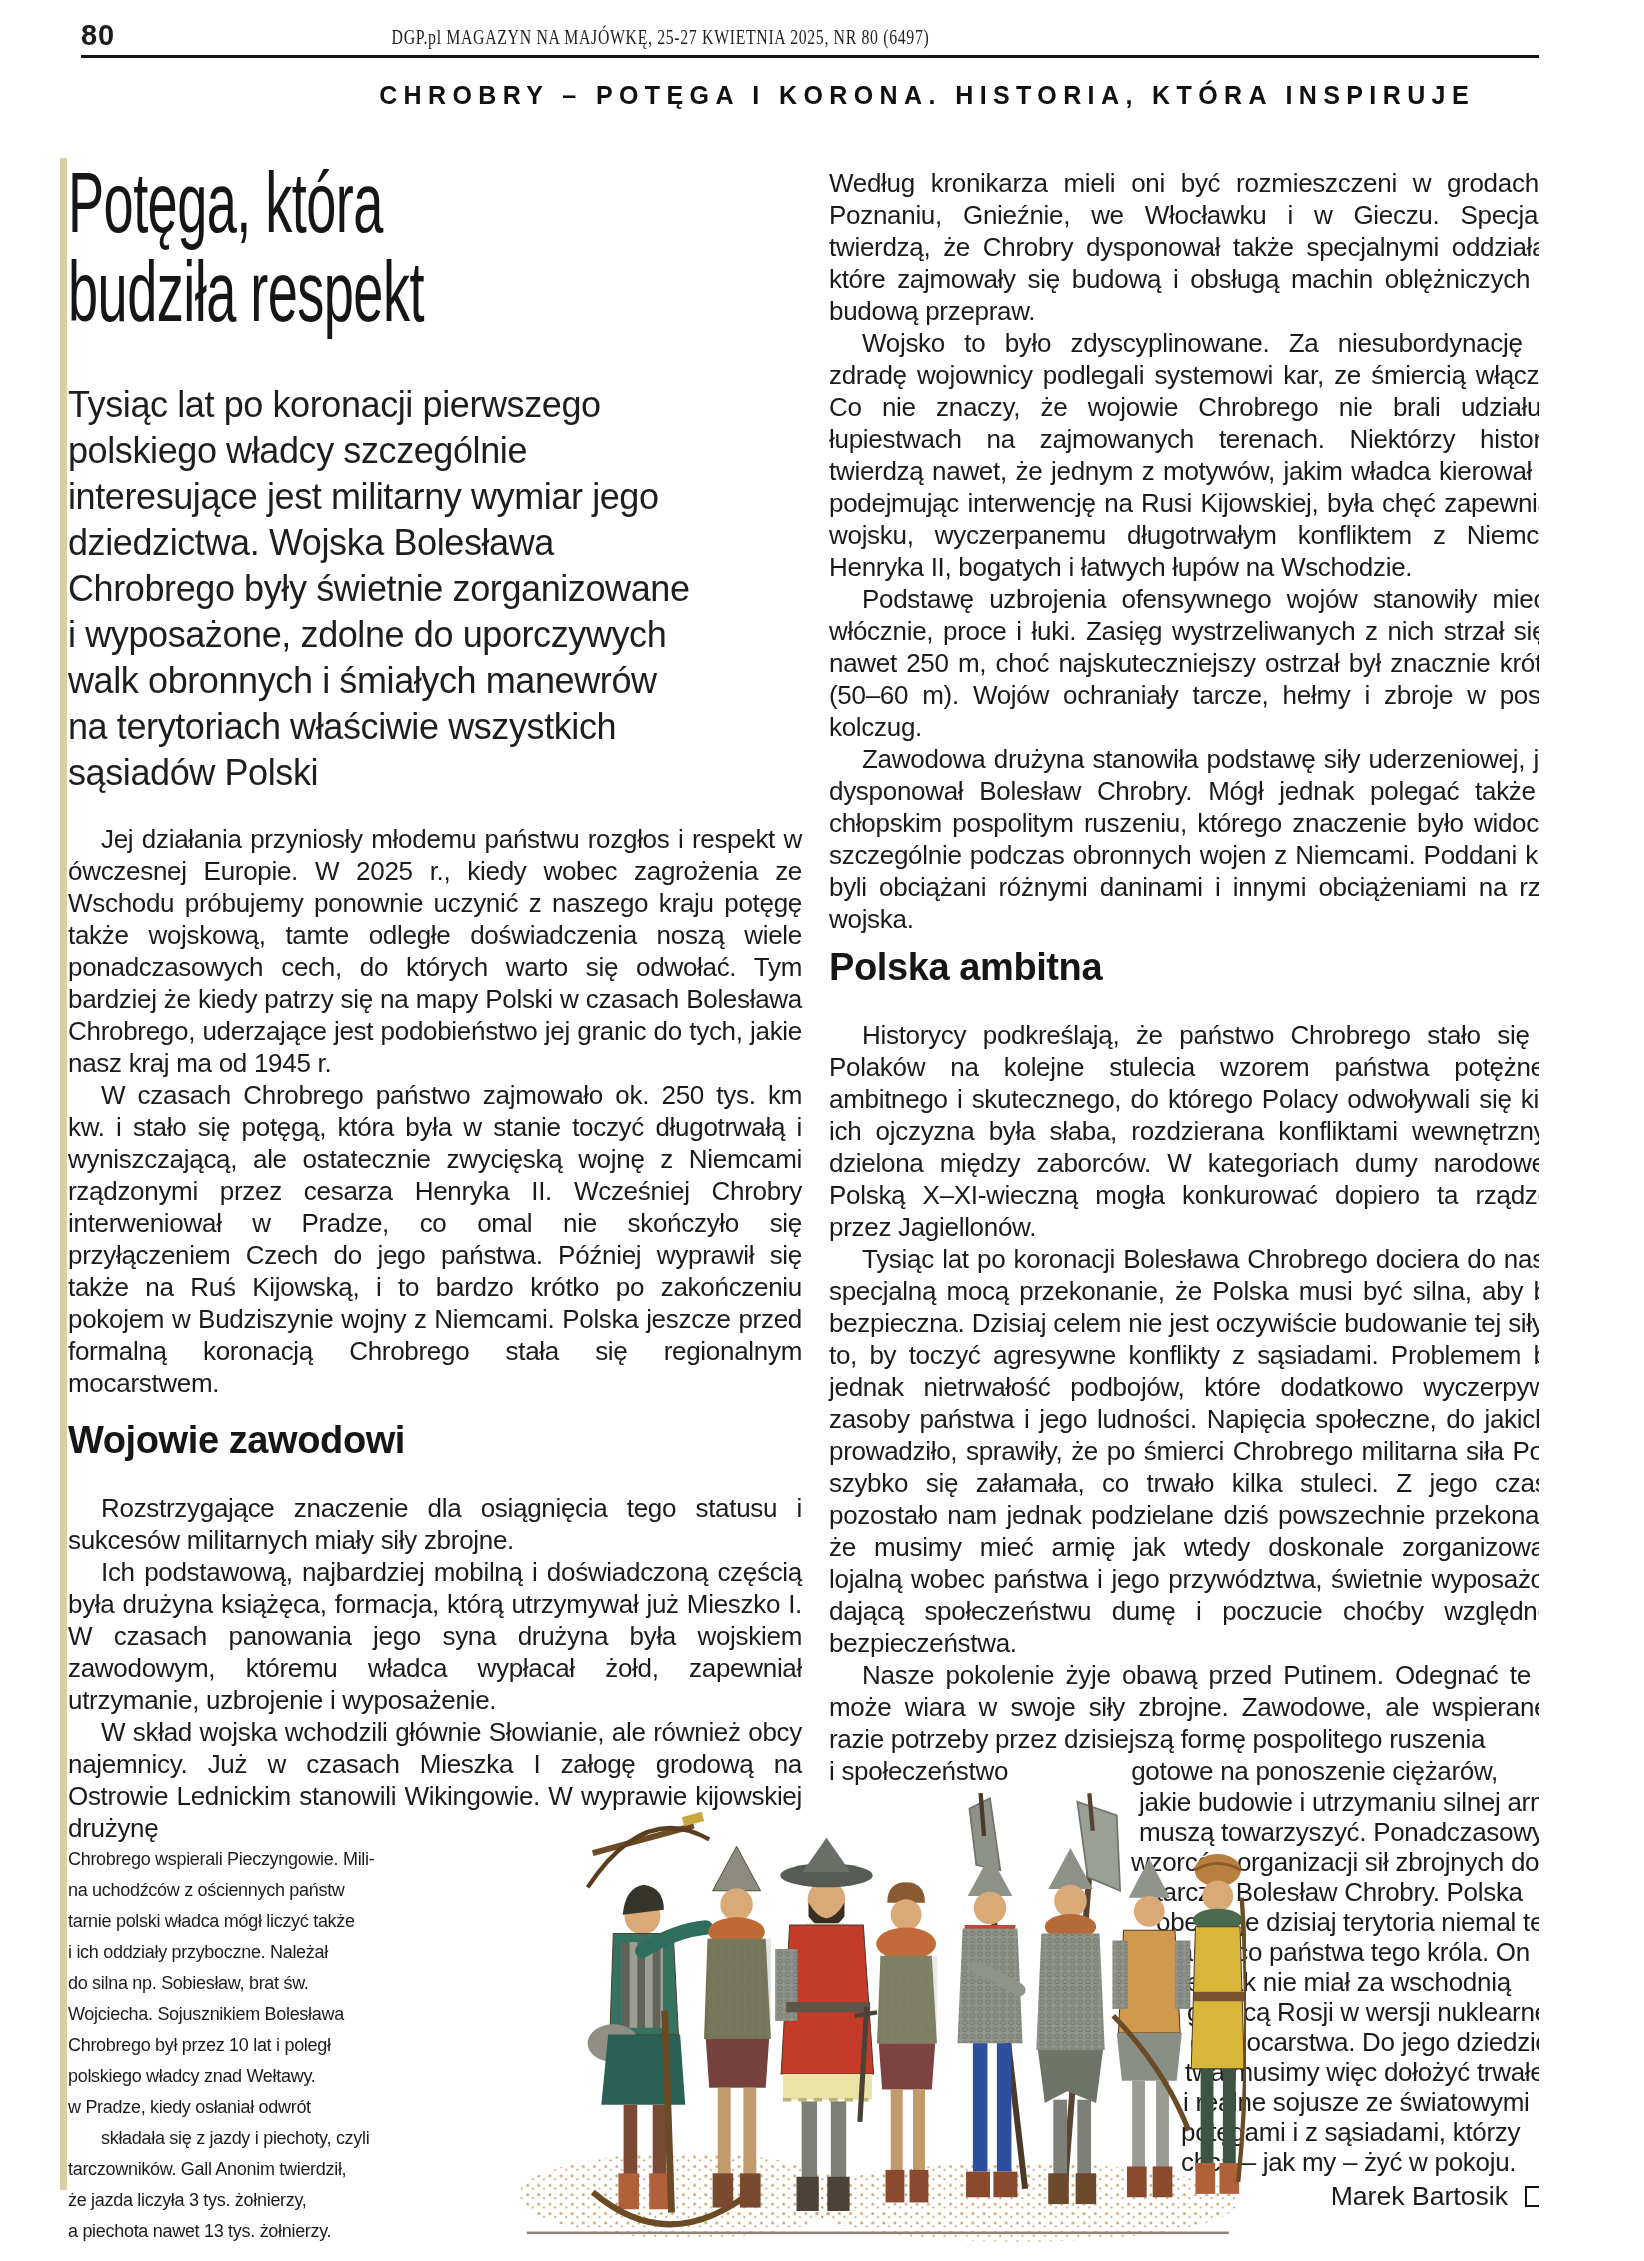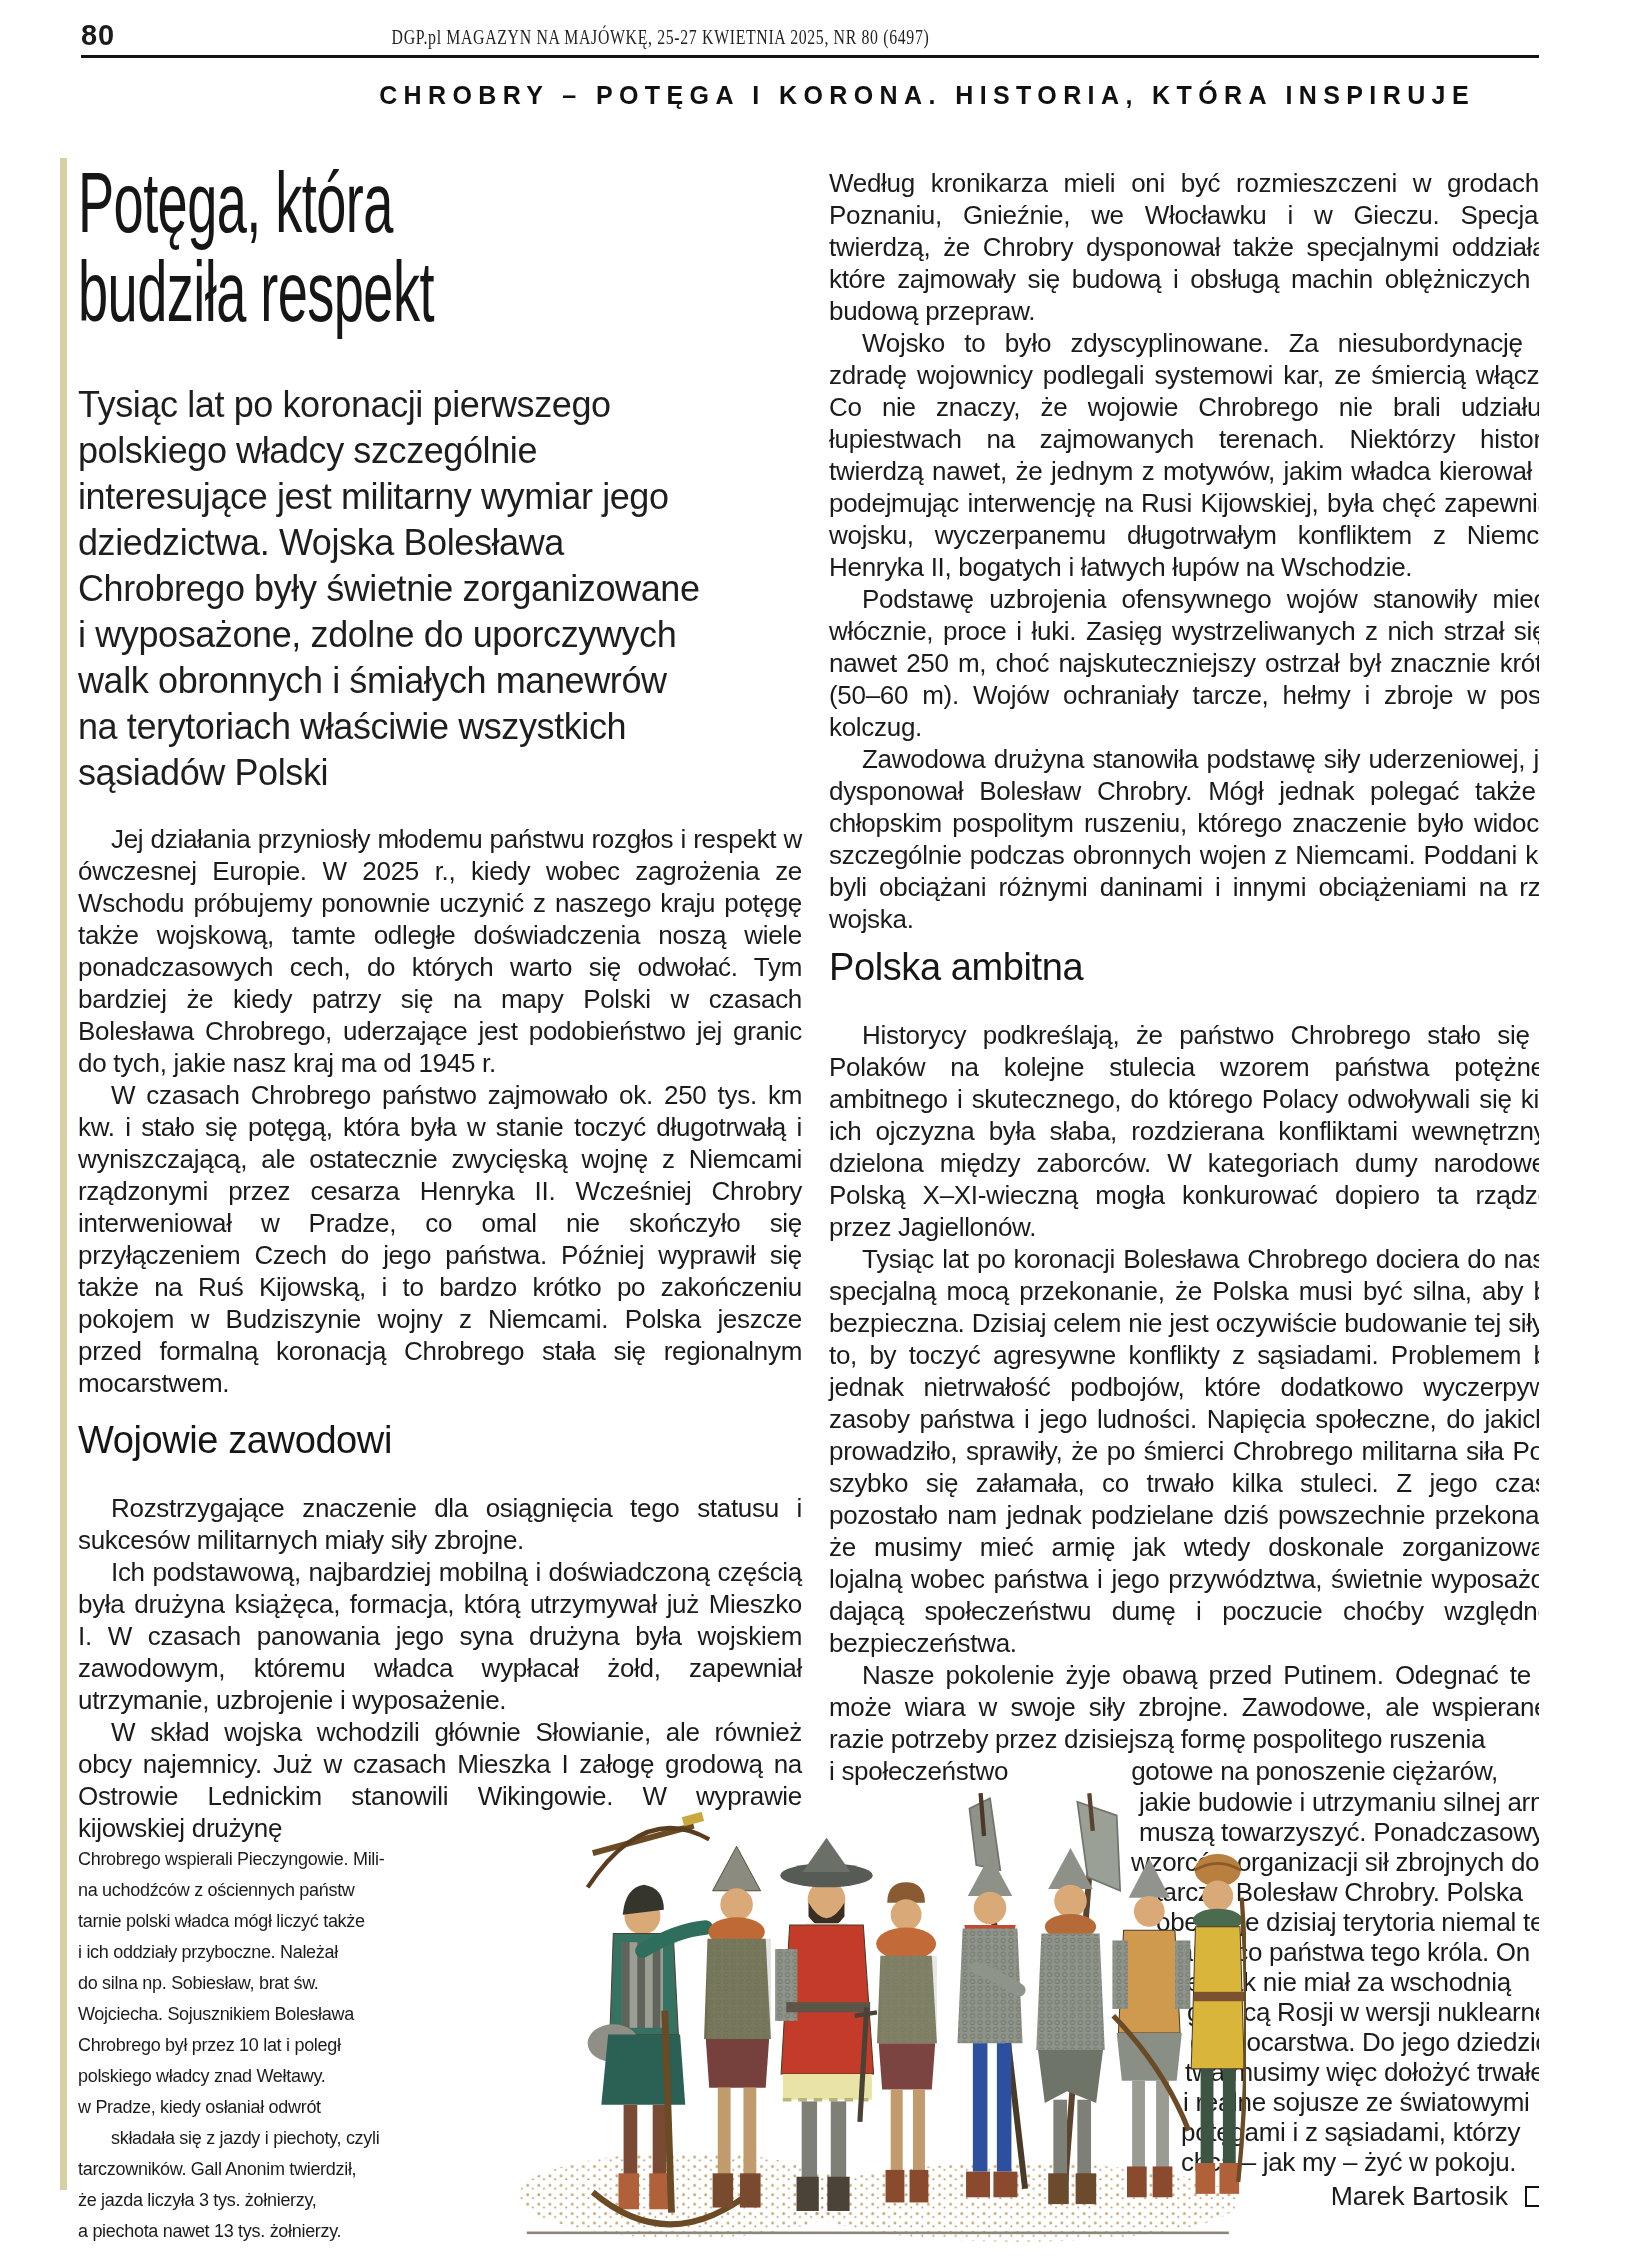--- a/index.html
+++ b/index.html
@@ -10,35 +10,35 @@
   .pagenum{position:absolute;left:81px;top:19px;font-size:29px;font-weight:bold;letter-spacing:0.9px;}
   .masthead{position:absolute;left:287px;top:24px;width:745px;text-align:center;
             font-family:"Liberation Serif",serif;font-size:22px;letter-spacing:0.9px;color:#222;}
   .masthead-in{display:inline-block;transform:scaleX(0.72);transform-origin:50% 50%;white-space:nowrap;}
   .rule{position:absolute;left:81px;top:55px;width:1509px;height:3.4px;background:#121212;}
   .kicker{position:absolute;right:64px;top:81px;font-size:25px;font-weight:bold;letter-spacing:6.4px;
           white-space:nowrap;color:#111;}
 
   
   .leftcol{position:absolute;left:60px;top:158px;width:742px;box-sizing:border-box;
-           border-left:7.7px solid #d9cfa5;padding-left:11px;height:2032px;}
+           border-left:7.7px solid #d9cfa5;padding-left:1px;height:2032px;}
   .rightcol{position:absolute;left:829px;top:167px;width:751px;}
 
   .headline{margin:0;padding:0;font-weight:400;color:#161616;}
   .hl{display:block;font-size:86px;line-height:89px;white-space:nowrap;
       transform:scaleX(0.63);transform-origin:0 50%;letter-spacing:-0.9px;}
 
   .lead{margin:46px 0 0 0;width:636px;font-size:36px;line-height:46px;letter-spacing:-0.4px;
         color:#1e1e1e;}
 
   .body{margin:0;font-size:26px;line-height:32px;letter-spacing:-0.3px;
         text-align:justify;text-indent:33px;}
   .first{margin-top:27px;}
 
-  .xhead{margin:20.6px 0 31px 0;font-size:38px;line-height:41px;font-weight:400;letter-spacing:-0.4px;color:#161616;}
+  .xhead{margin:20.6px 0 31px 0;font-size:38px;line-height:41px;font-weight:700;letter-spacing:-0.4px;color:#161616;}
 
   .lwrap{margin:0;}
   .lwrap .wline{font-size:18px;line-height:31px;letter-spacing:-0.3px;white-space:nowrap;}
   .lwrap2 .wline:first-child{text-indent:33px;}
 
   .splitline{display:flex;font-size:26px;line-height:32px;letter-spacing:-0.3px;}
   .splitline .sright{margin-left:auto;margin-right:82px;}
 
   .rwrap .wline{font-size:26px;line-height:30px;letter-spacing:-0.3px;white-space:nowrap;}
   .rwrap .wline:nth-child(1){margin-left:310px;}

